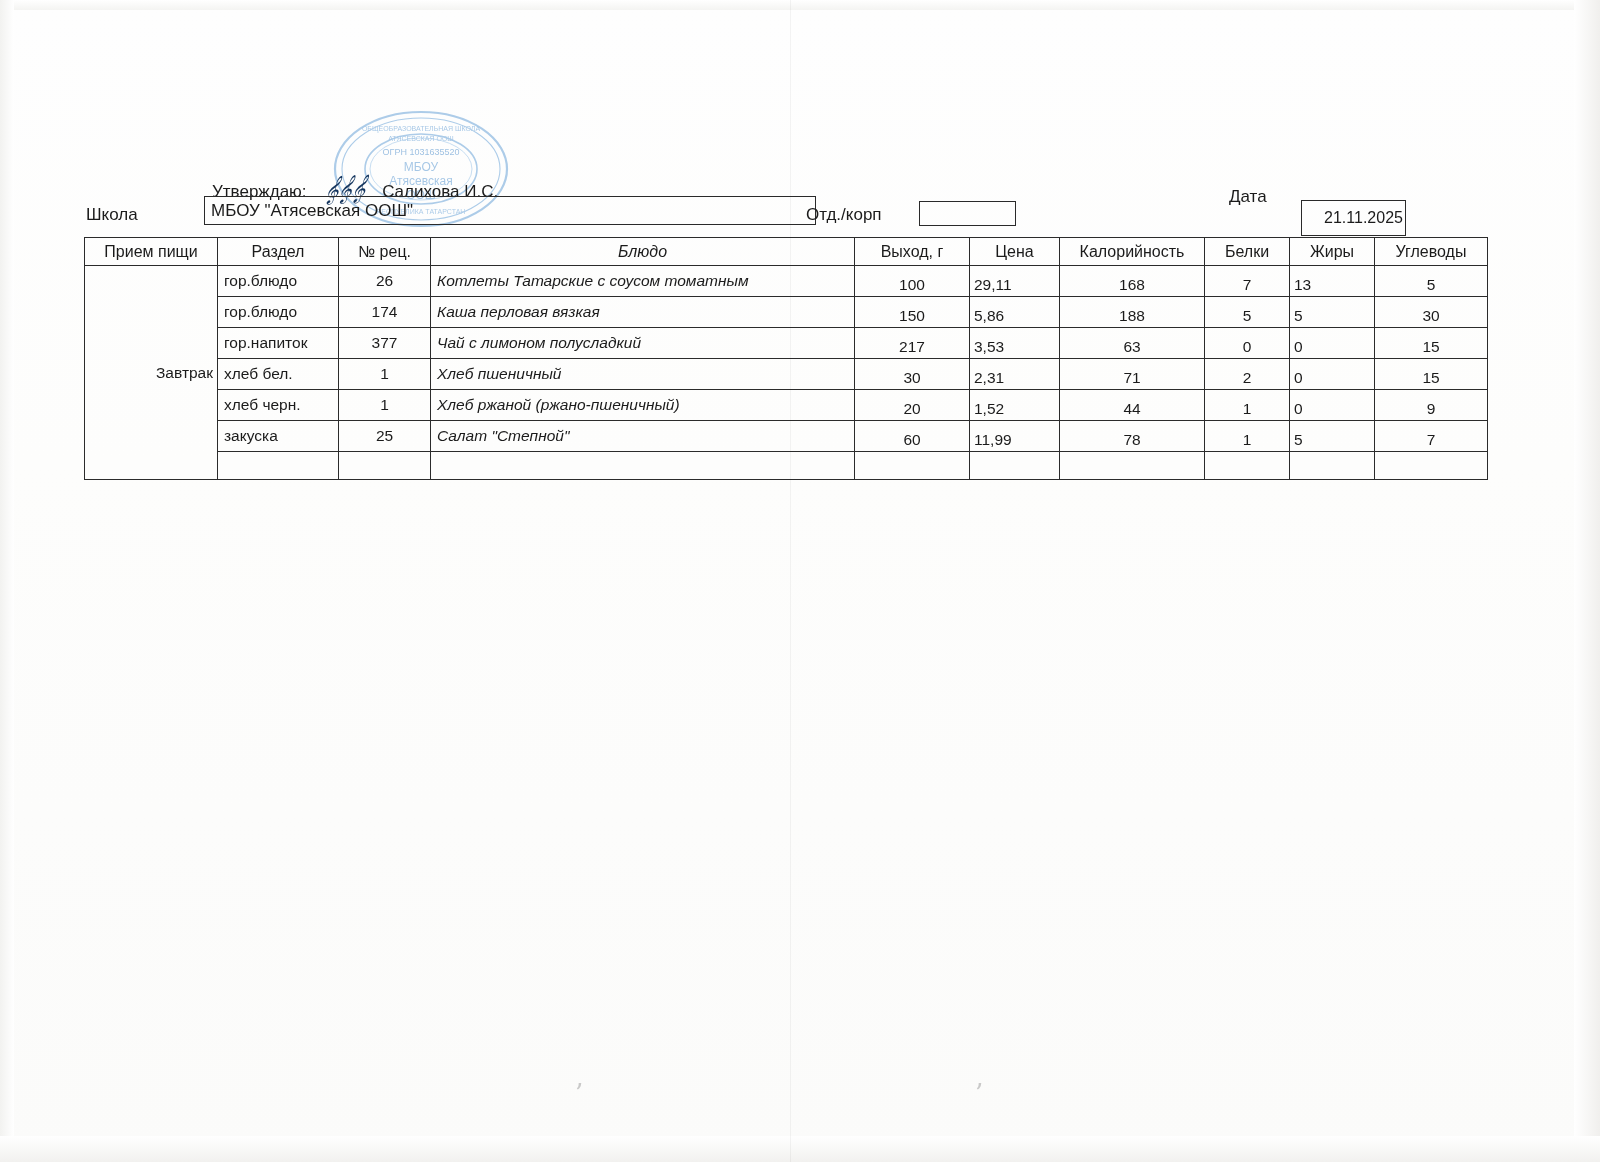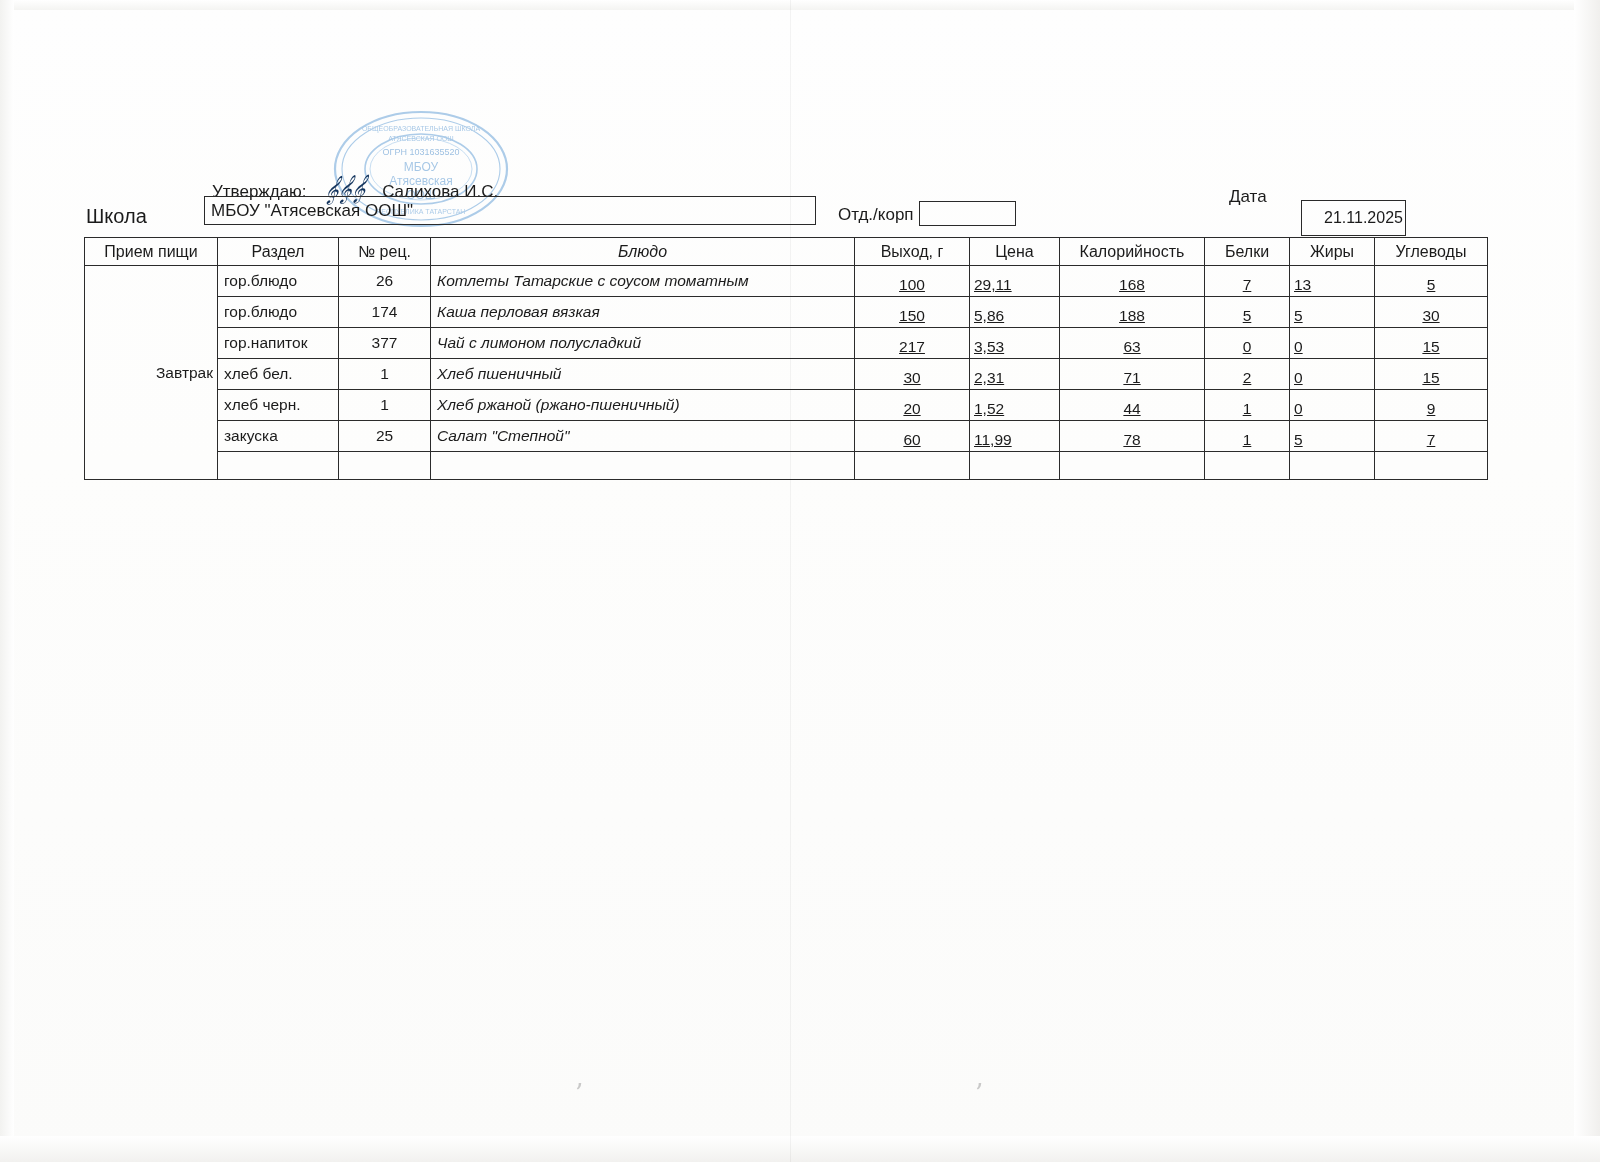--- a/index.html
+++ b/index.html
@@ -74,39 +74,39 @@
     transform: skewX(-12deg) rotate(-3deg);
     letter-spacing: -1px;
     margin: 0 4px;
   }
   .approver-name { font-size: 17px; }
 
   .school-label {
     position: absolute;
     left: 86px;
     top: 205px;
-    font-size: 20px;
+    font-size: 17px;
   }
   .school-box {
     position: absolute;
     left: 204px;
     top: 196px;
     width: 612px;
     height: 29px;
     border: 1px solid #2a2a2a;
     box-sizing: border-box;
     display: flex;
     align-items: center;
     padding-left: 6px;
     font-size: 17px;
     background: transparent;
   }
   .dept-label {
     position: absolute;
-    left: 838px;
+    left: 806px;
     top: 205px;
     font-size: 17px;
   }
   .dept-box {
     position: absolute;
     left: 919px;
     top: 201px;
     width: 97px;
     height: 25px;
     border: 1px solid #2a2a2a;
@@ -181,21 +181,21 @@
 
   .meal-cell {
     vertical-align: top;
     padding-top: 3px;
     padding-left: 6px;
     text-align: right;
   }
   td.sect { padding-left: 6px; }
   td.dish { padding-left: 6px; }
   
-  td.num-low { vertical-align: bottom; padding-bottom: 2px; text-decoration: underline; }
+  td.num-low { vertical-align: bottom; padding-bottom: 2px; }
 
   .empty-row td { height: 27px; }
 
   
   .artifact {
     position: absolute;
     color: #c9c9c9;
     font-size: 26px;
     font-family: "DejaVu Serif", serif;
   }

